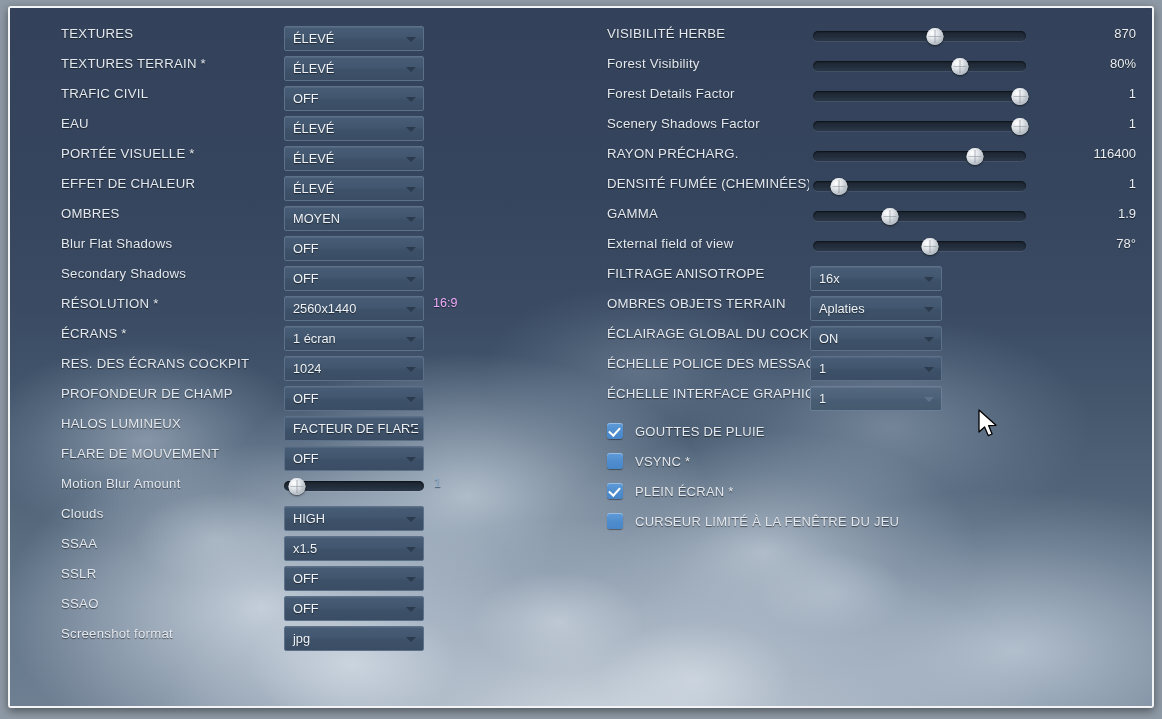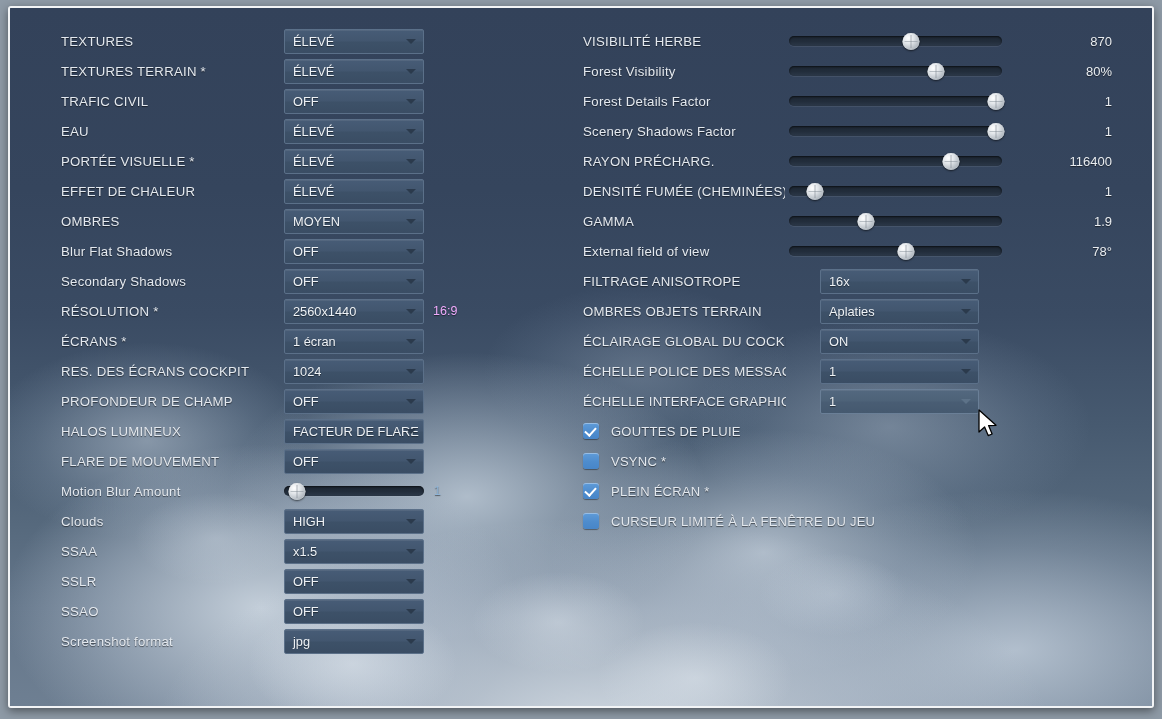--- a/index.html
+++ b/index.html
@@ -57,25 +57,25 @@
   #content {
     position: absolute;
     inset: 0;
   }
 
   .column {
     position: absolute;
     top: 18px;
   }
   #left-column  { left: 42px;  width: 460px; }
-  #right-column { left: 564px; width: 538px; }
+  #right-column { left: 588px; width: 538px; }
 
   .row {
     display: flex;
-    align-items: center;
+    align-items: flex-start;
     height: 30px;
     margin-bottom: 0px;
   }
 
   .label {
     color: #e4e9ef;
     font-size: 13.2px;
     letter-spacing: 0.25px;
     text-shadow: 0 1px 1px rgba(0,0,0,0.55);
     white-space: nowrap;
@@ -114,21 +114,21 @@
     right: 7px; top: 50%;
     margin-top: -2px;
     width: 0; height: 0;
     border-left: 5px solid transparent;
     border-right: 5px solid transparent;
     border-top: 5px solid #2b3a4c;
   }
   .dropdown.hovered .caret { border-top-color: #5d7288; }
 
   #left-column  .dropdown { width: 140px; }
-  #right-column .dropdown { width: 159px; margin-left: 34px; }
+  #right-column .dropdown { width: 132px; }
 
   .suffix {
     color: #f0abfc;
     font-size: 12.5px;
     margin-left: 9px;
     text-shadow: 0 1px 1px rgba(0,0,0,0.5);
     white-space: nowrap;
   }
 
   

